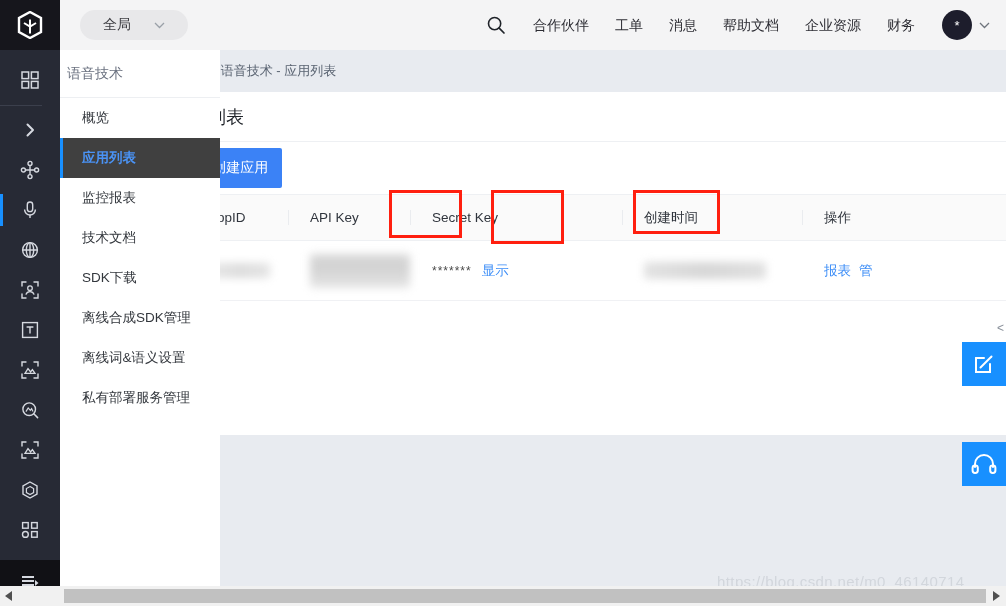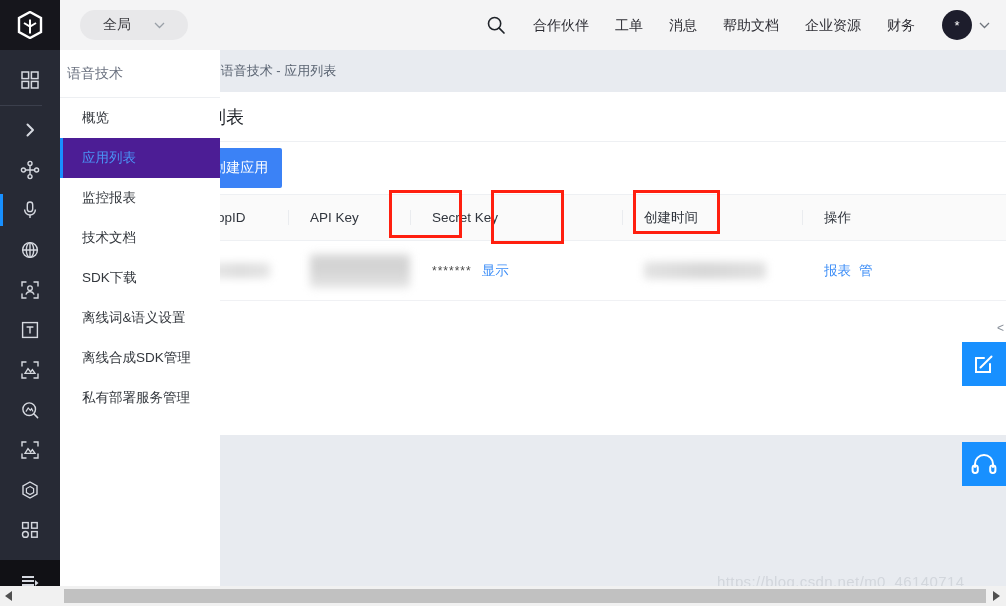--- a/index.html
+++ b/index.html
@@ -88,21 +88,21 @@
   .subnav-title {
     height: 48px; display: flex; align-items: center; padding-left: 7px;
     font-size: 14px; color: #6b7280;
     border-bottom: 1px solid #edeff2;
   }
   .subnav-item {
     height: 40px; display: flex; align-items: center; padding-left: 22px;
     font-size: 13.5px; color: #33373d; cursor: pointer; position: relative;
   }
   .subnav-item.active {
-    color: #4a93f5; background: #4c1d95;
+    color: #4a93f5; background: #404040; font-weight: bold;
   }
   .subnav-item.active::before {
     content: ''; position: absolute; left: 0; top: 0; bottom: 0;
     width: 3px; background: #1890ff;
   }
 
   
   .main {
     position: absolute; top: 50px; left: 0; width: 1006px; height: 536px;
     z-index: 5;
@@ -378,24 +378,24 @@
     <div class="subnav-item">
       <span>监控报表</span>
     </div>
     <div class="subnav-item">
       <span>技术文档</span>
     </div>
     <div class="subnav-item">
       <span>SDK下载</span>
     </div>
     <div class="subnav-item">
+      <span>离线合成SDK管理</span>
+    </div>
+    <div class="subnav-item">
       <span>离线词&amp;语义设置</span>
-    </div>
-    <div class="subnav-item">
-      <span>离线合成SDK管理</span>
     </div>
     <div class="subnav-item">
       <span>私有部署服务管理</span>
     </div>
   </div>
   <div class="white-gap"></div>
 
   <div class="main">
 
     <div class="crumb-bar">

